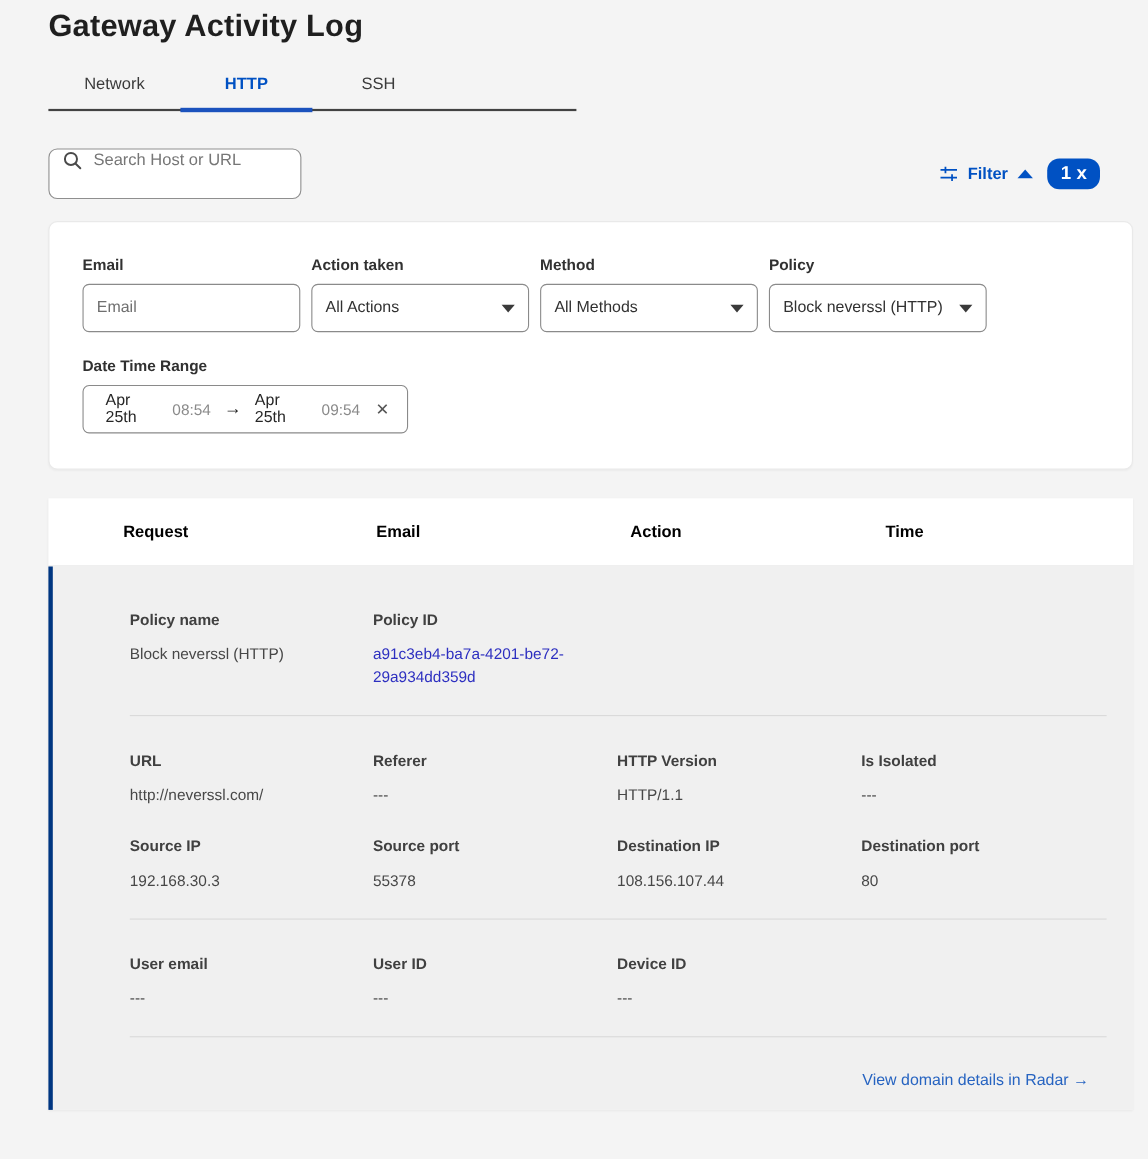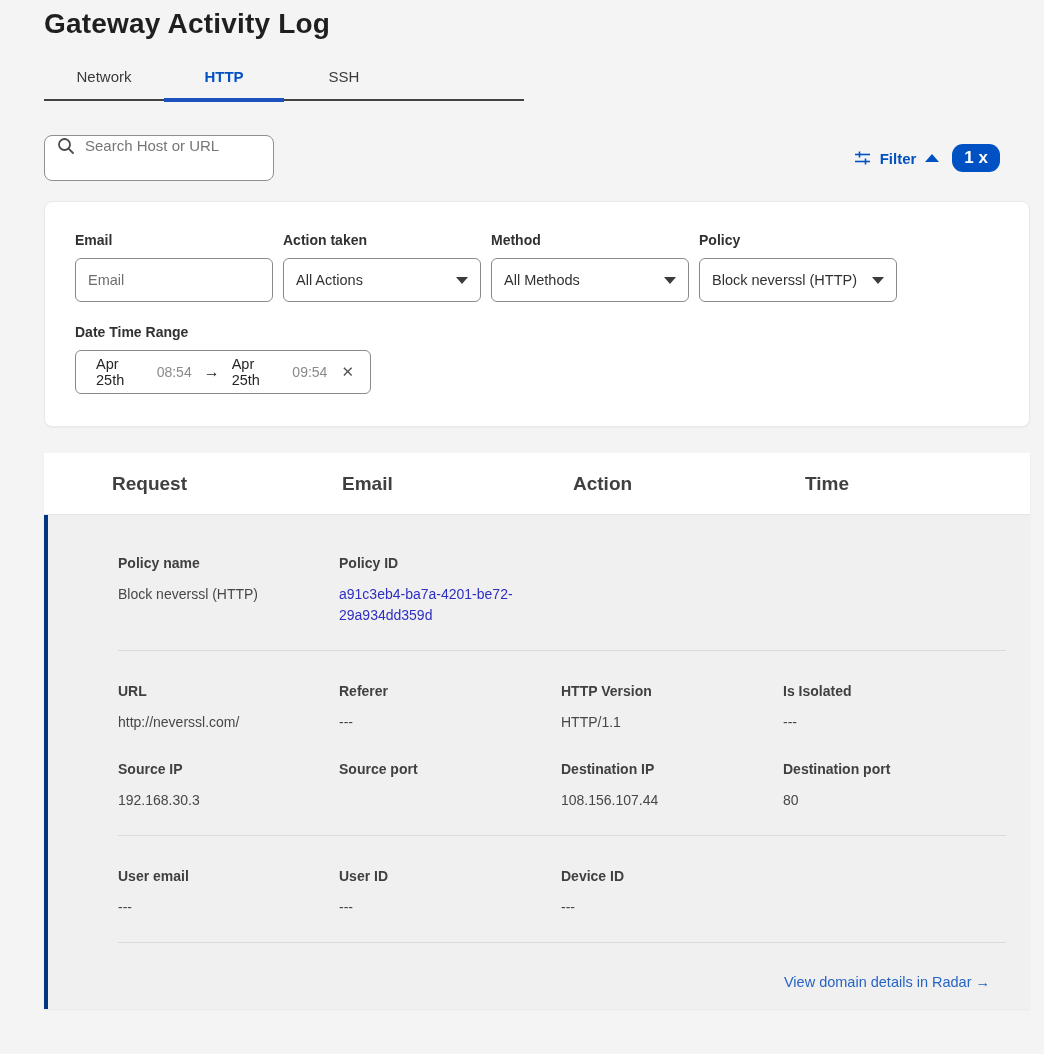--- a/index.html
+++ b/index.html
@@ -77,21 +77,21 @@
   .r-arrow { color:#262626; font-size:16px; padding:0 2px; }
   .r-close { margin-left:auto; color:#565656; font-size:15px; cursor:pointer; padding:2px 4px; }
 
   
   .table-card {
     margin:26px 14px 0 44px; width:986px; background:#fff;
     box-shadow:0 1px 2px rgba(0,0,0,.05);
   }
   .tgrid { display:grid; grid-template-columns:68px 230px 231px 232px 1fr; align-items:center; }
   .thead { height:62px; border-bottom:1px solid #e4e4e4; }
-  .th { font-size:19px; font-weight:700; color:#404040; }
+  .th { font-size:15px; font-weight:700; color:#000000; }
   .trow { height:60px; border-left:4px solid #003681; border-bottom:1px solid #d8d8d8; cursor:pointer; }
   .trow > * { transform:translateX(-4px); }
   .chev { display:flex; justify-content:center; align-items:center; }
   .td-request { font-size:15px; color:#1f1f1f; }
   .badge-block {
     display:inline-block; background:#f7c6c5; color:#8f1d1a; font-size:12px; font-weight:700;
     letter-spacing:.4px; border-radius:14px; padding:7px 0; width:113px; text-align:center;
   }
   .td-time { font-size:15px; color:#181818; }
 
@@ -234,20 +234,21 @@
             <div class="dvalue">---</div>
           </div>
         </div>
         <div class="dgrid drow2">
           <div>
             <div class="dlabel">Source IP</div>
             <div class="dvalue">192.168.30.3</div>
           </div>
           <div>
             <div class="dlabel">Source port</div>
+            <div class="dvalue">55378</div>
           </div>
           <div>
             <div class="dlabel">Destination IP</div>
             <div class="dvalue">108.156.107.44</div>
           </div>
           <div>
             <div class="dlabel">Destination port</div>
             <div class="dvalue">80</div>
           </div>
         </div>

